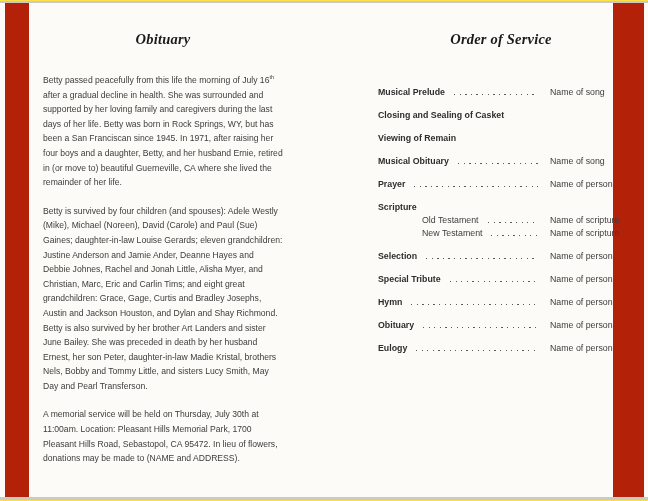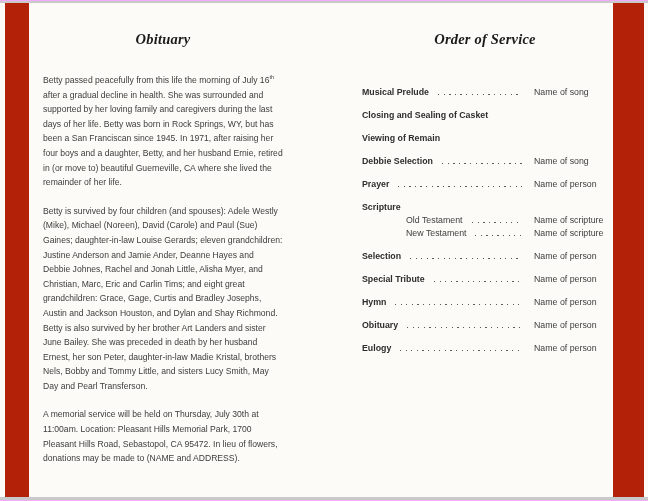--- a/index.html
+++ b/index.html
@@ -8,21 +8,21 @@
     --border-gray: #c9c9c9;
     --text-color: #3c3c3c;
     --heading-color: #1a1a1a;
   }
   * { box-sizing: border-box; }
   html, body { margin: 0; padding: 0; background: #ffffff; }
   #canvas {
     position: relative;
     width: 648px;
     height: 501px;
-    background: #f0abfc;
+    background: #fde047;
     font-family: "Liberation Sans", sans-serif;
     overflow: hidden;
   }
   .sheet {
     position: absolute;
     left: 0; right: 0; top: 1px; bottom: 1px;
     background: var(--page-background);
     border-top: 2px solid var(--border-gray);
     border-bottom: 3px solid var(--border-gray);
   }
@@ -32,21 +32,21 @@
     background: var(--accent-red);
   }
   .red-bar.left  { left: 5px;  width: 24px; }
   .red-bar.right { right: 4px; width: 31px; }
 
   .col {
     position: absolute;
     top: 27px;
   }
   .col-left  { left: 43px;  width: 240px; }
-  .col-right { left: 356px; width: 258px; }
+  .col-right { left: 372px; width: 258px; }
 
   .page-title {
     font-family: "Liberation Serif", serif;
     font-style: italic;
     font-weight: bold;
     font-size: 14.5px;
     line-height: 18px;
     text-align: center;
     color: var(--heading-color);
     margin: 0;
@@ -131,21 +131,21 @@
 
         <div class="row">
           <span class="lbl">Closing and Sealing of Casket</span>
         </div>
 
         <div class="row">
           <span class="lbl">Viewing of Remain</span>
         </div>
 
         <div class="row">
-          <span class="lbl">Debbie Selection</span>
+          <span class="lbl">Musical Obituary</span>
           <span class="leader"></span>
           <span class="val">Name of song</span>
         </div>
 
         <div class="row">
           <span class="lbl">Prayer</span>
           <span class="leader"></span>
           <span class="val">Name of person</span>
         </div>
 

